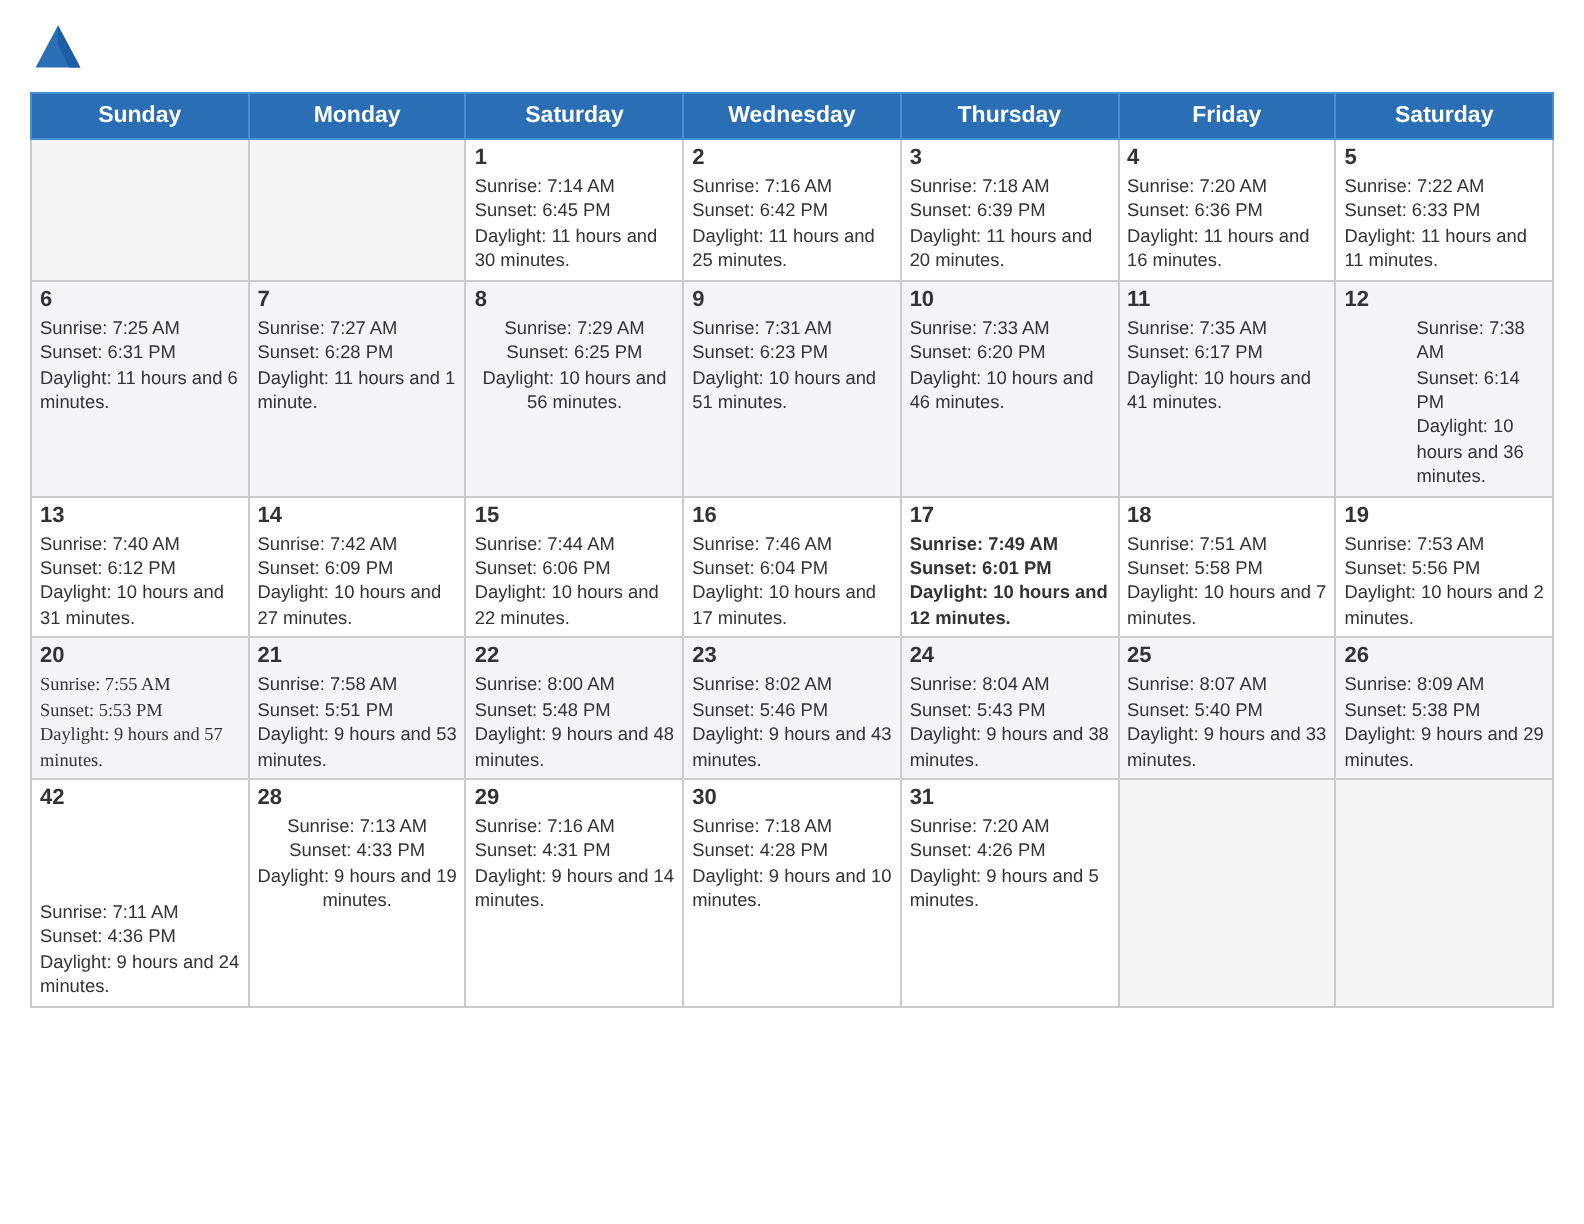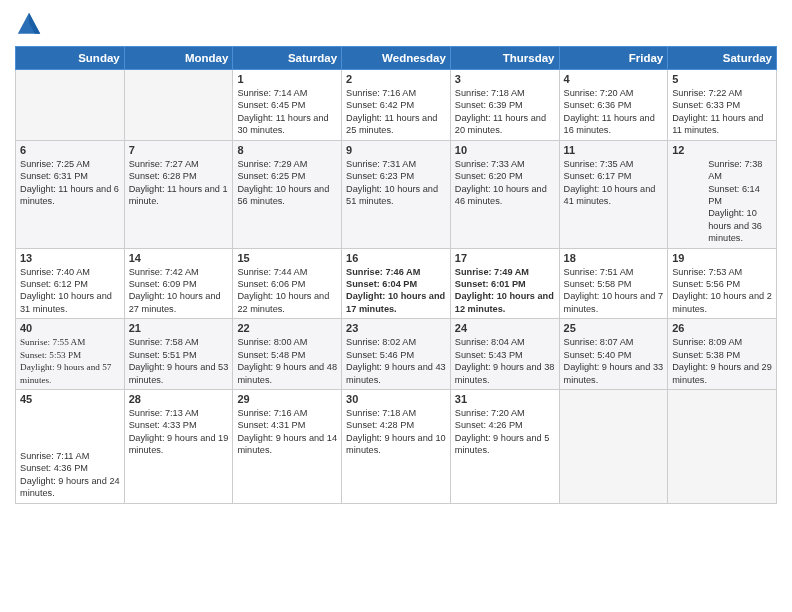--- a/index.html
+++ b/index.html
@@ -62,21 +62,21 @@
       width: 100%;
       border-collapse: collapse;
       table-layout: fixed;
     }
     .calendar th {
       background: #2a6fb5;
       color: #fff;
       font-size: 11.5px;
       font-weight: bold;
       padding: 5px 4px;
-      text-align: right;
+      text-align: center;
       border: 1px solid #4a8fd5;
     }
     .calendar td {
       vertical-align: top;
       border: 1px solid #ccc;
       padding: 3px 4px;
       min-height: 80px;
       font-size: 9.5px;
       color: #333;
       background: #fff;
@@ -178,21 +178,21 @@
 Daylight: 11 hours and 6 minutes.</div>
           </td>
           <td>
             <span class="day-num">7</span>
             <div class="cell-text" style="white-space: pre-line;">Sunrise: 7:27 AM
 Sunset: 6:28 PM
 Daylight: 11 hours and 1 minute.</div>
           </td>
           <td>
             <span class="day-num">8</span>
-            <div class="cell-text" style="white-space: pre-line;">Sunrise: 7:29 AM
+            <div class="cell-text" style="white-space: pre-line; text-align: center;">Sunrise: 7:29 AM
 Sunset: 6:25 PM
 Daylight: 10 hours and 56 minutes.</div>
           </td>
           <td>
             <span class="day-num">9</span>
             <div class="cell-text" style="white-space: pre-line;">Sunrise: 7:31 AM
 Sunset: 6:23 PM
 Daylight: 10 hours and 51 minutes.</div>
           </td>
           <td>
@@ -228,21 +228,21 @@
 Daylight: 10 hours and 27 minutes.</div>
           </td>
           <td>
             <span class="day-num">15</span>
             <div class="cell-text" style="white-space: pre-line;">Sunrise: 7:44 AM
 Sunset: 6:06 PM
 Daylight: 10 hours and 22 minutes.</div>
           </td>
           <td>
             <span class="day-num">16</span>
-            <div class="cell-text" style="white-space: pre-line; font-weight: bold;">Sunrise: 7:46 AM
+            <div class="cell-text" style="white-space: pre-line;">Sunrise: 7:46 AM
 Sunset: 6:04 PM
 Daylight: 10 hours and 17 minutes.</div>
           </td>
           <td>
             <span class="day-num">17</span>
             <div class="cell-text" style="white-space: pre-line; font-weight: bold;">Sunrise: 7:49 AM
 Sunset: 6:01 PM
 Daylight: 10 hours and 12 minutes.</div>
           </td>
           <td>
@@ -253,21 +253,21 @@
           </td>
           <td>
             <span class="day-num">19</span>
             <div class="cell-text" style="white-space: pre-line;">Sunrise: 7:53 AM
 Sunset: 5:56 PM
 Daylight: 10 hours and 2 minutes.</div>
           </td>
         </tr>
         <tr>
           <td>
-            <span class="day-num">40</span>
+            <span class="day-num">20</span>
             <div class="cell-text" style="white-space: pre-line; font-family: Liberation Serif, serif;">Sunrise: 7:55 AM
 Sunset: 5:53 PM
 Daylight: 9 hours and 57 minutes.</div>
           </td>
           <td>
             <span class="day-num">21</span>
             <div class="cell-text" style="white-space: pre-line;">Sunrise: 7:58 AM
 Sunset: 5:51 PM
 Daylight: 9 hours and 53 minutes.</div>
           </td>
@@ -297,28 +297,28 @@
           </td>
           <td>
             <span class="day-num">26</span>
             <div class="cell-text" style="white-space: pre-line;">Sunrise: 8:09 AM
 Sunset: 5:38 PM
 Daylight: 9 hours and 29 minutes.</div>
           </td>
         </tr>
         <tr>
           <td>
-            <span class="day-num">45</span>
+            <span class="day-num">42</span>
             <div class="cell-text" style="white-space: pre-line; margin-top: 45px;">Sunrise: 7:11 AM
 Sunset: 4:36 PM
 Daylight: 9 hours and 24 minutes.</div>
           </td>
           <td>
             <span class="day-num">28</span>
-            <div class="cell-text" style="white-space: pre-line;">Sunrise: 7:13 AM
+            <div class="cell-text" style="white-space: pre-line; text-align: center;">Sunrise: 7:13 AM
 Sunset: 4:33 PM
 Daylight: 9 hours and 19 minutes.</div>
           </td>
           <td>
             <span class="day-num">29</span>
             <div class="cell-text" style="white-space: pre-line;">Sunrise: 7:16 AM
 Sunset: 4:31 PM
 Daylight: 9 hours and 14 minutes.</div>
           </td>
           <td>

